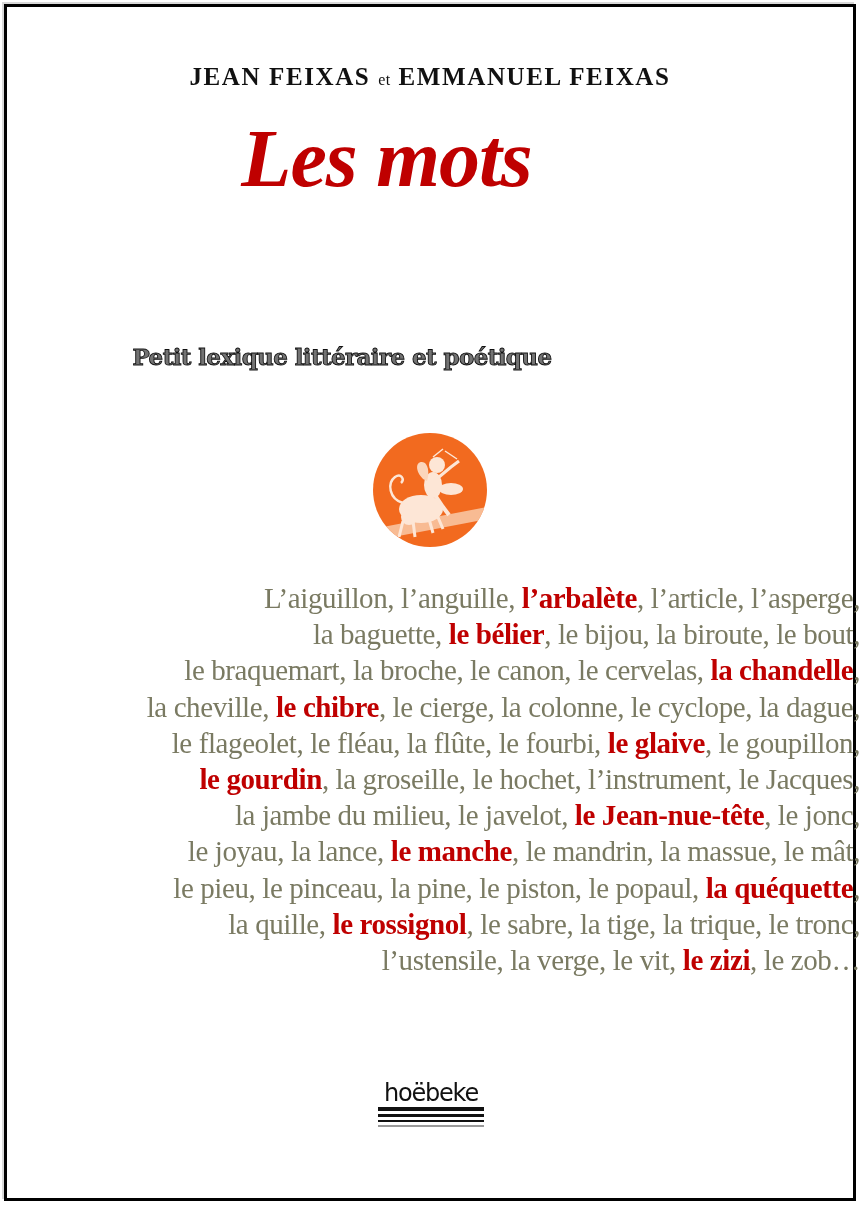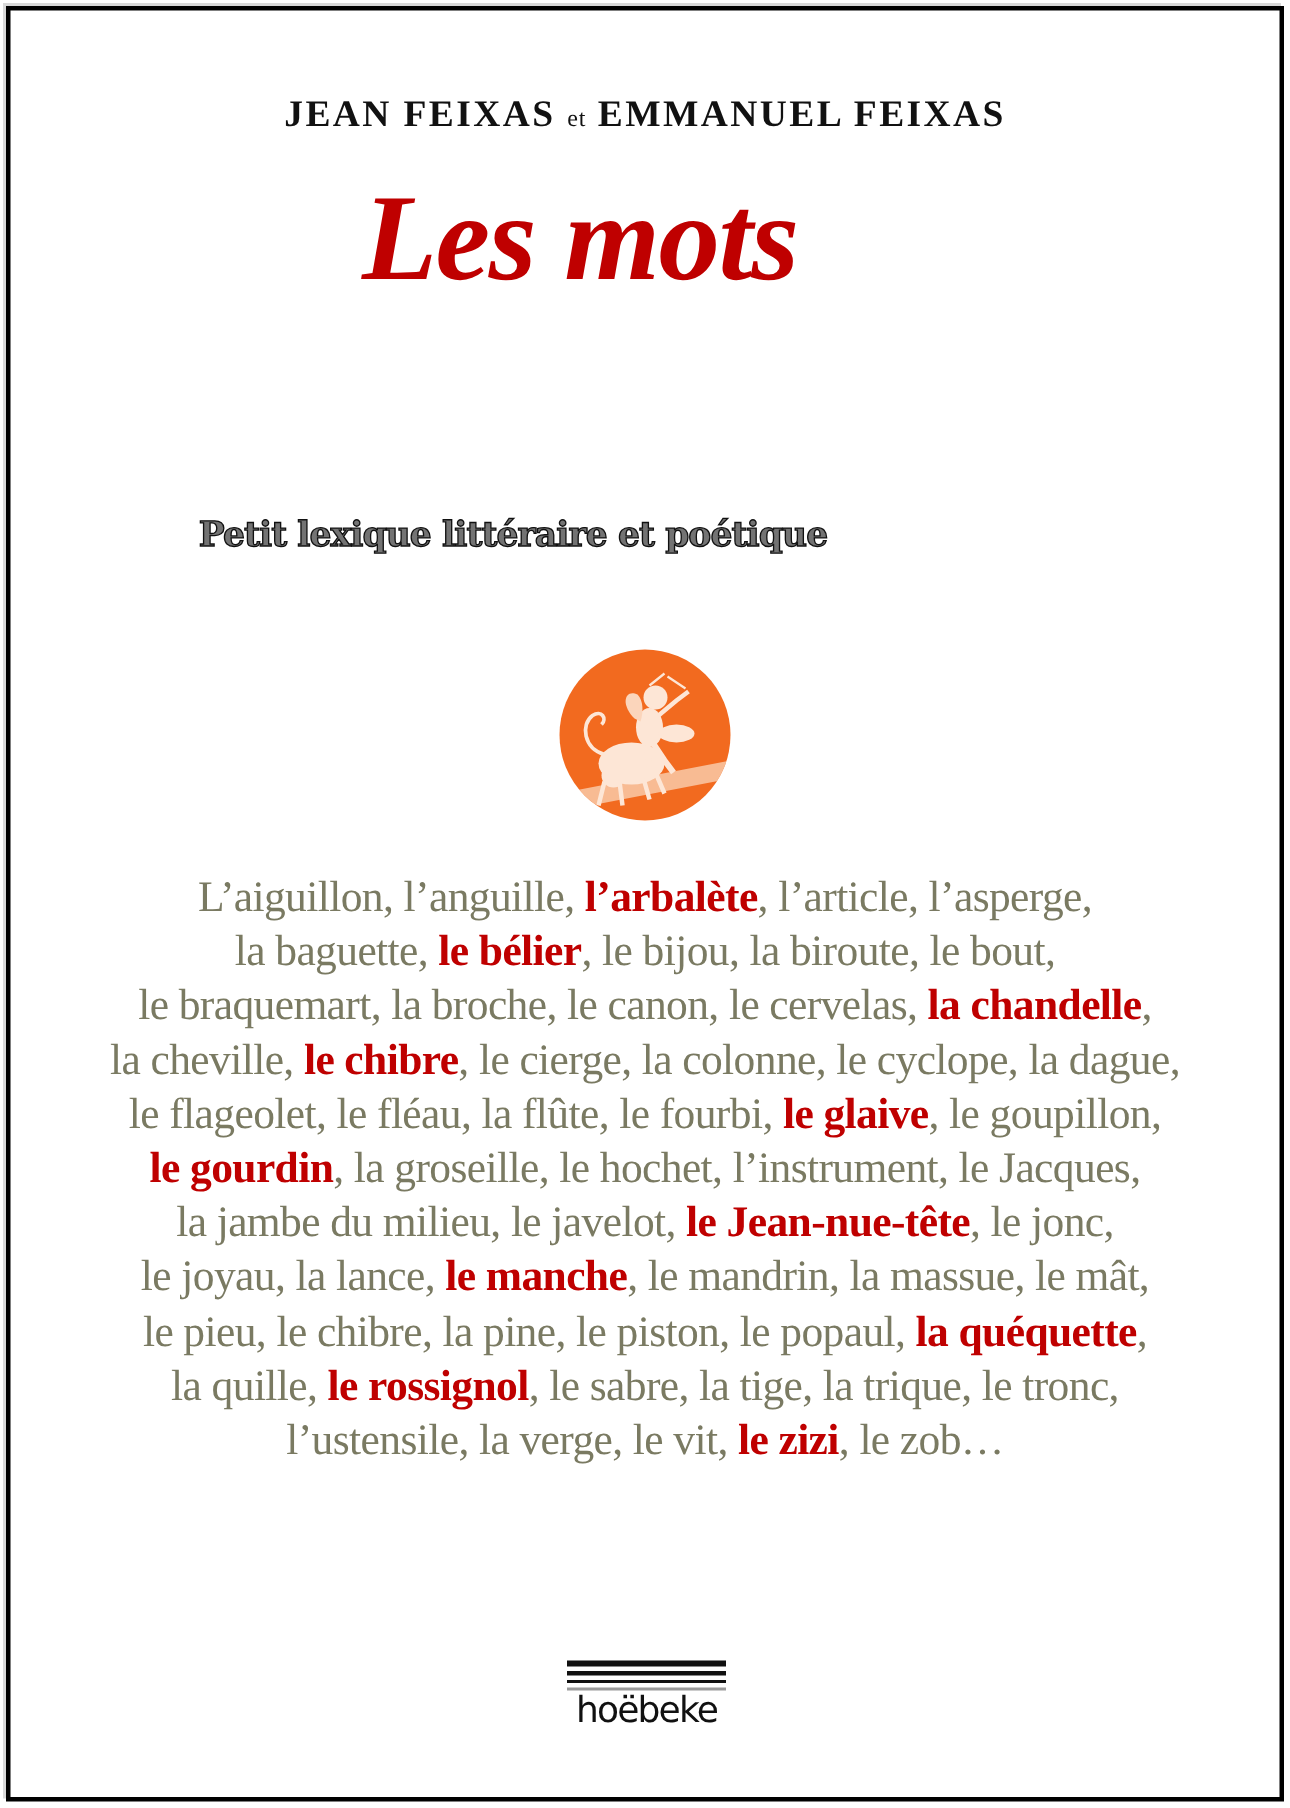--- a/index.html
+++ b/index.html
@@ -82,21 +82,21 @@
       border-radius: 50%;
       background: #F26A1F;
       overflow: hidden;
     }
     .emblem svg { display: block; }
     .lexicon {
       position: absolute;
       top: 580px;
       left: 0;
       width: 860px;
-      text-align: center;
+      text-align: right;
       font-family: "Liberation Serif", serif;
       font-size: 29px;
       line-height: 36.2px;
       color: #7A7A62;
       letter-spacing: -0.4px;
     }
     .lexicon .line { display: block; white-space: nowrap; }
     .lexicon .w { color: #7A7A62; }
     .lexicon .hl {
       color: #BF0000;
@@ -114,21 +114,20 @@
       top: 0;
       left: 0;
       width: 106px;
       text-align: center;
       font-family: "DejaVu Sans", sans-serif;
       font-size: 24px;
       line-height: 26px;
       font-weight: normal;
       color: #111111;
       letter-spacing: -1.2px;
-      margin-top: 47px;
     }
     .publisher .bar {
       position: absolute;
       left: 0;
       width: 106px;
       background: #111111;
     }
     .publisher .bar1 { top: 27px; height: 4px; }
     .publisher .bar2 { top: 34px; height: 3px; }
     .publisher .bar3 { top: 40px; height: 2px; }
@@ -183,21 +182,21 @@
 
 <div class="lexicon" id="lexicon">
     <span class="line"><span class="w">L’aiguillon, l’anguille, </span><span class="hl">l’arbalète</span><span class="w">, l’article, l’asperge,</span></span>
     <span class="line"><span class="w">la baguette, </span><span class="hl">le bélier</span><span class="w">, le bijou, la biroute, le bout,</span></span>
     <span class="line"><span class="w">le braquemart, la broche, le canon, le cervelas, </span><span class="hl">la chandelle</span><span class="w">,</span></span>
     <span class="line"><span class="w">la cheville, </span><span class="hl">le chibre</span><span class="w">, le cierge, la colonne, le cyclope, la dague,</span></span>
     <span class="line"><span class="w">le flageolet, le fléau, la flûte, le fourbi, </span><span class="hl">le glaive</span><span class="w">, le goupillon,</span></span>
     <span class="line"><span class="hl">le gourdin</span><span class="w">, la groseille, le hochet, l’instrument, le Jacques,</span></span>
     <span class="line"><span class="w">la jambe du milieu, le javelot, </span><span class="hl">le Jean-nue-tête</span><span class="w">, le jonc,</span></span>
     <span class="line"><span class="w">le joyau, la lance, </span><span class="hl">le manche</span><span class="w">, le mandrin, la massue, le mât,</span></span>
-    <span class="line"><span class="w">le pieu, le chibre, la pine, le piston, le popaul, </span><span class="hl">la quéquette</span><span class="w">,</span></span>
+    <span class="line"><span class="w">le pieu, le pinceau, la pine, le piston, le popaul, </span><span class="hl">la quéquette</span><span class="w">,</span></span>
     <span class="line"><span class="w">la quille, </span><span class="hl">le rossignol</span><span class="w">, le sabre, la tige, la trique, le tronc,</span></span>
     <span class="line"><span class="w">l’ustensile, la verge, le vit, </span><span class="hl">le zizi</span><span class="w">, le zob…</span></span>
   </div>
 
 <div class="publisher">
   <div class="logo-text">hoëbeke</div>
   <div class="bar bar1"></div>
   <div class="bar bar2"></div>
   <div class="bar bar3"></div>
   <div class="bar bar4"></div>

